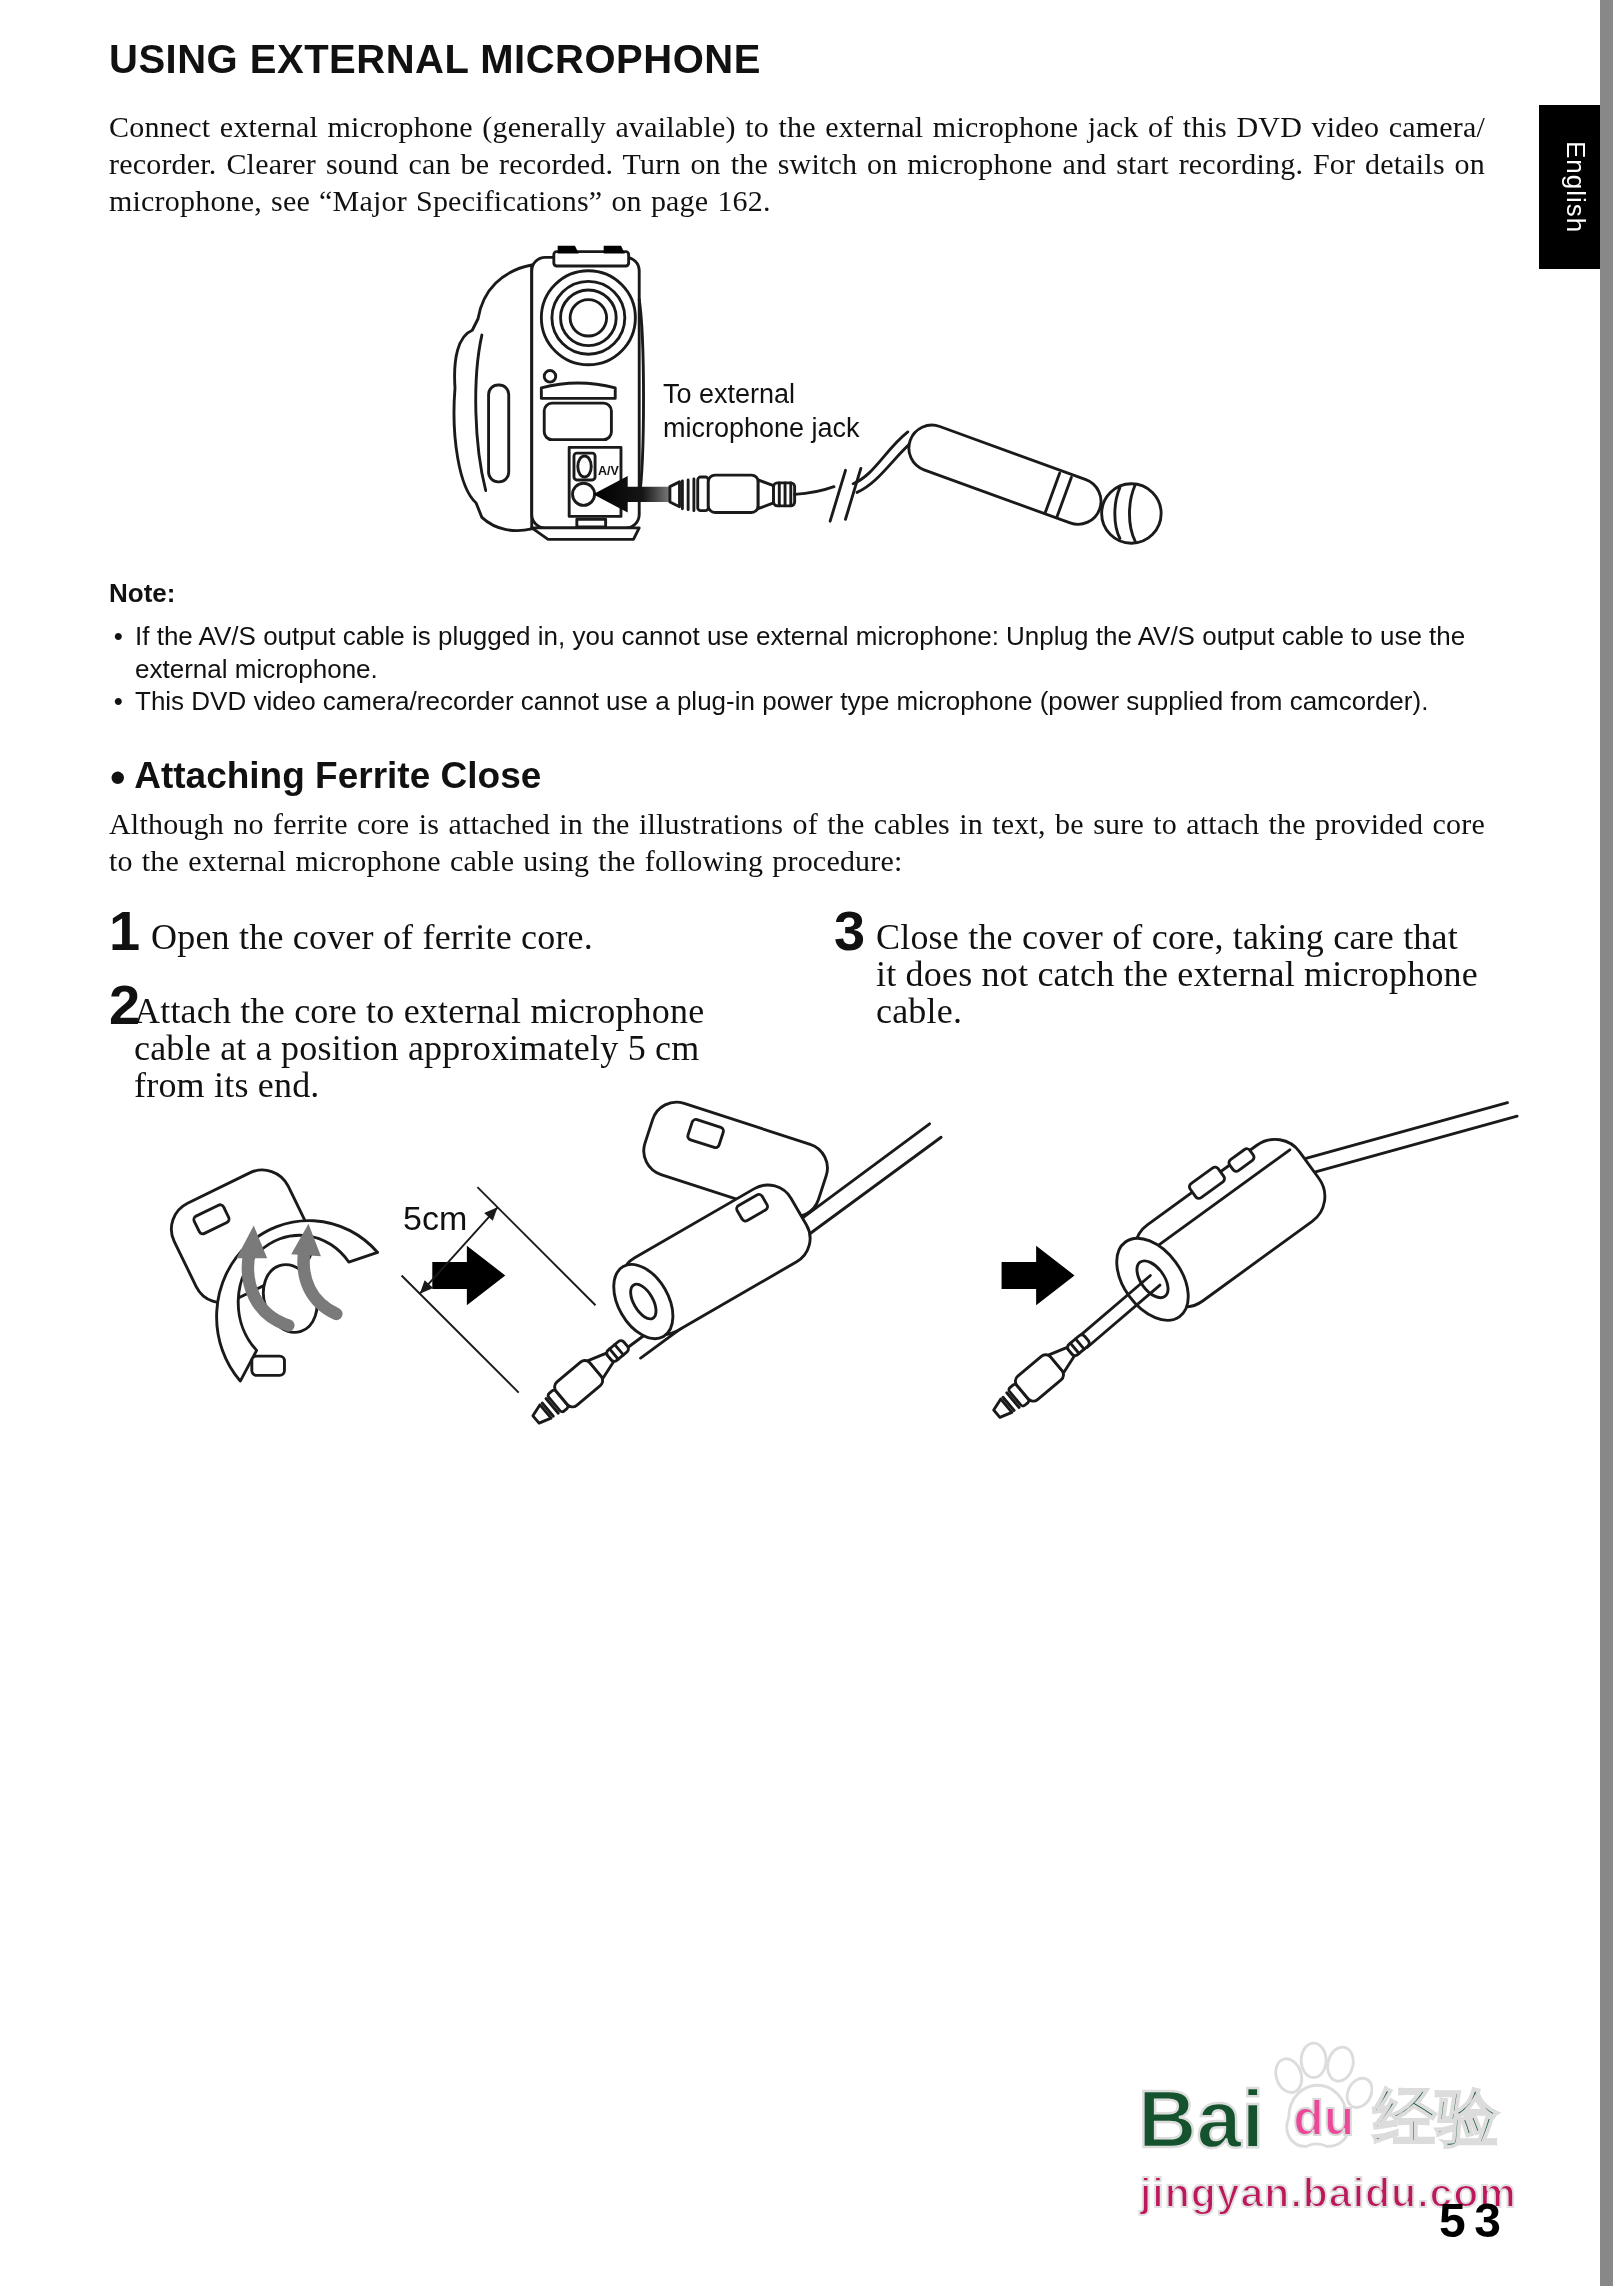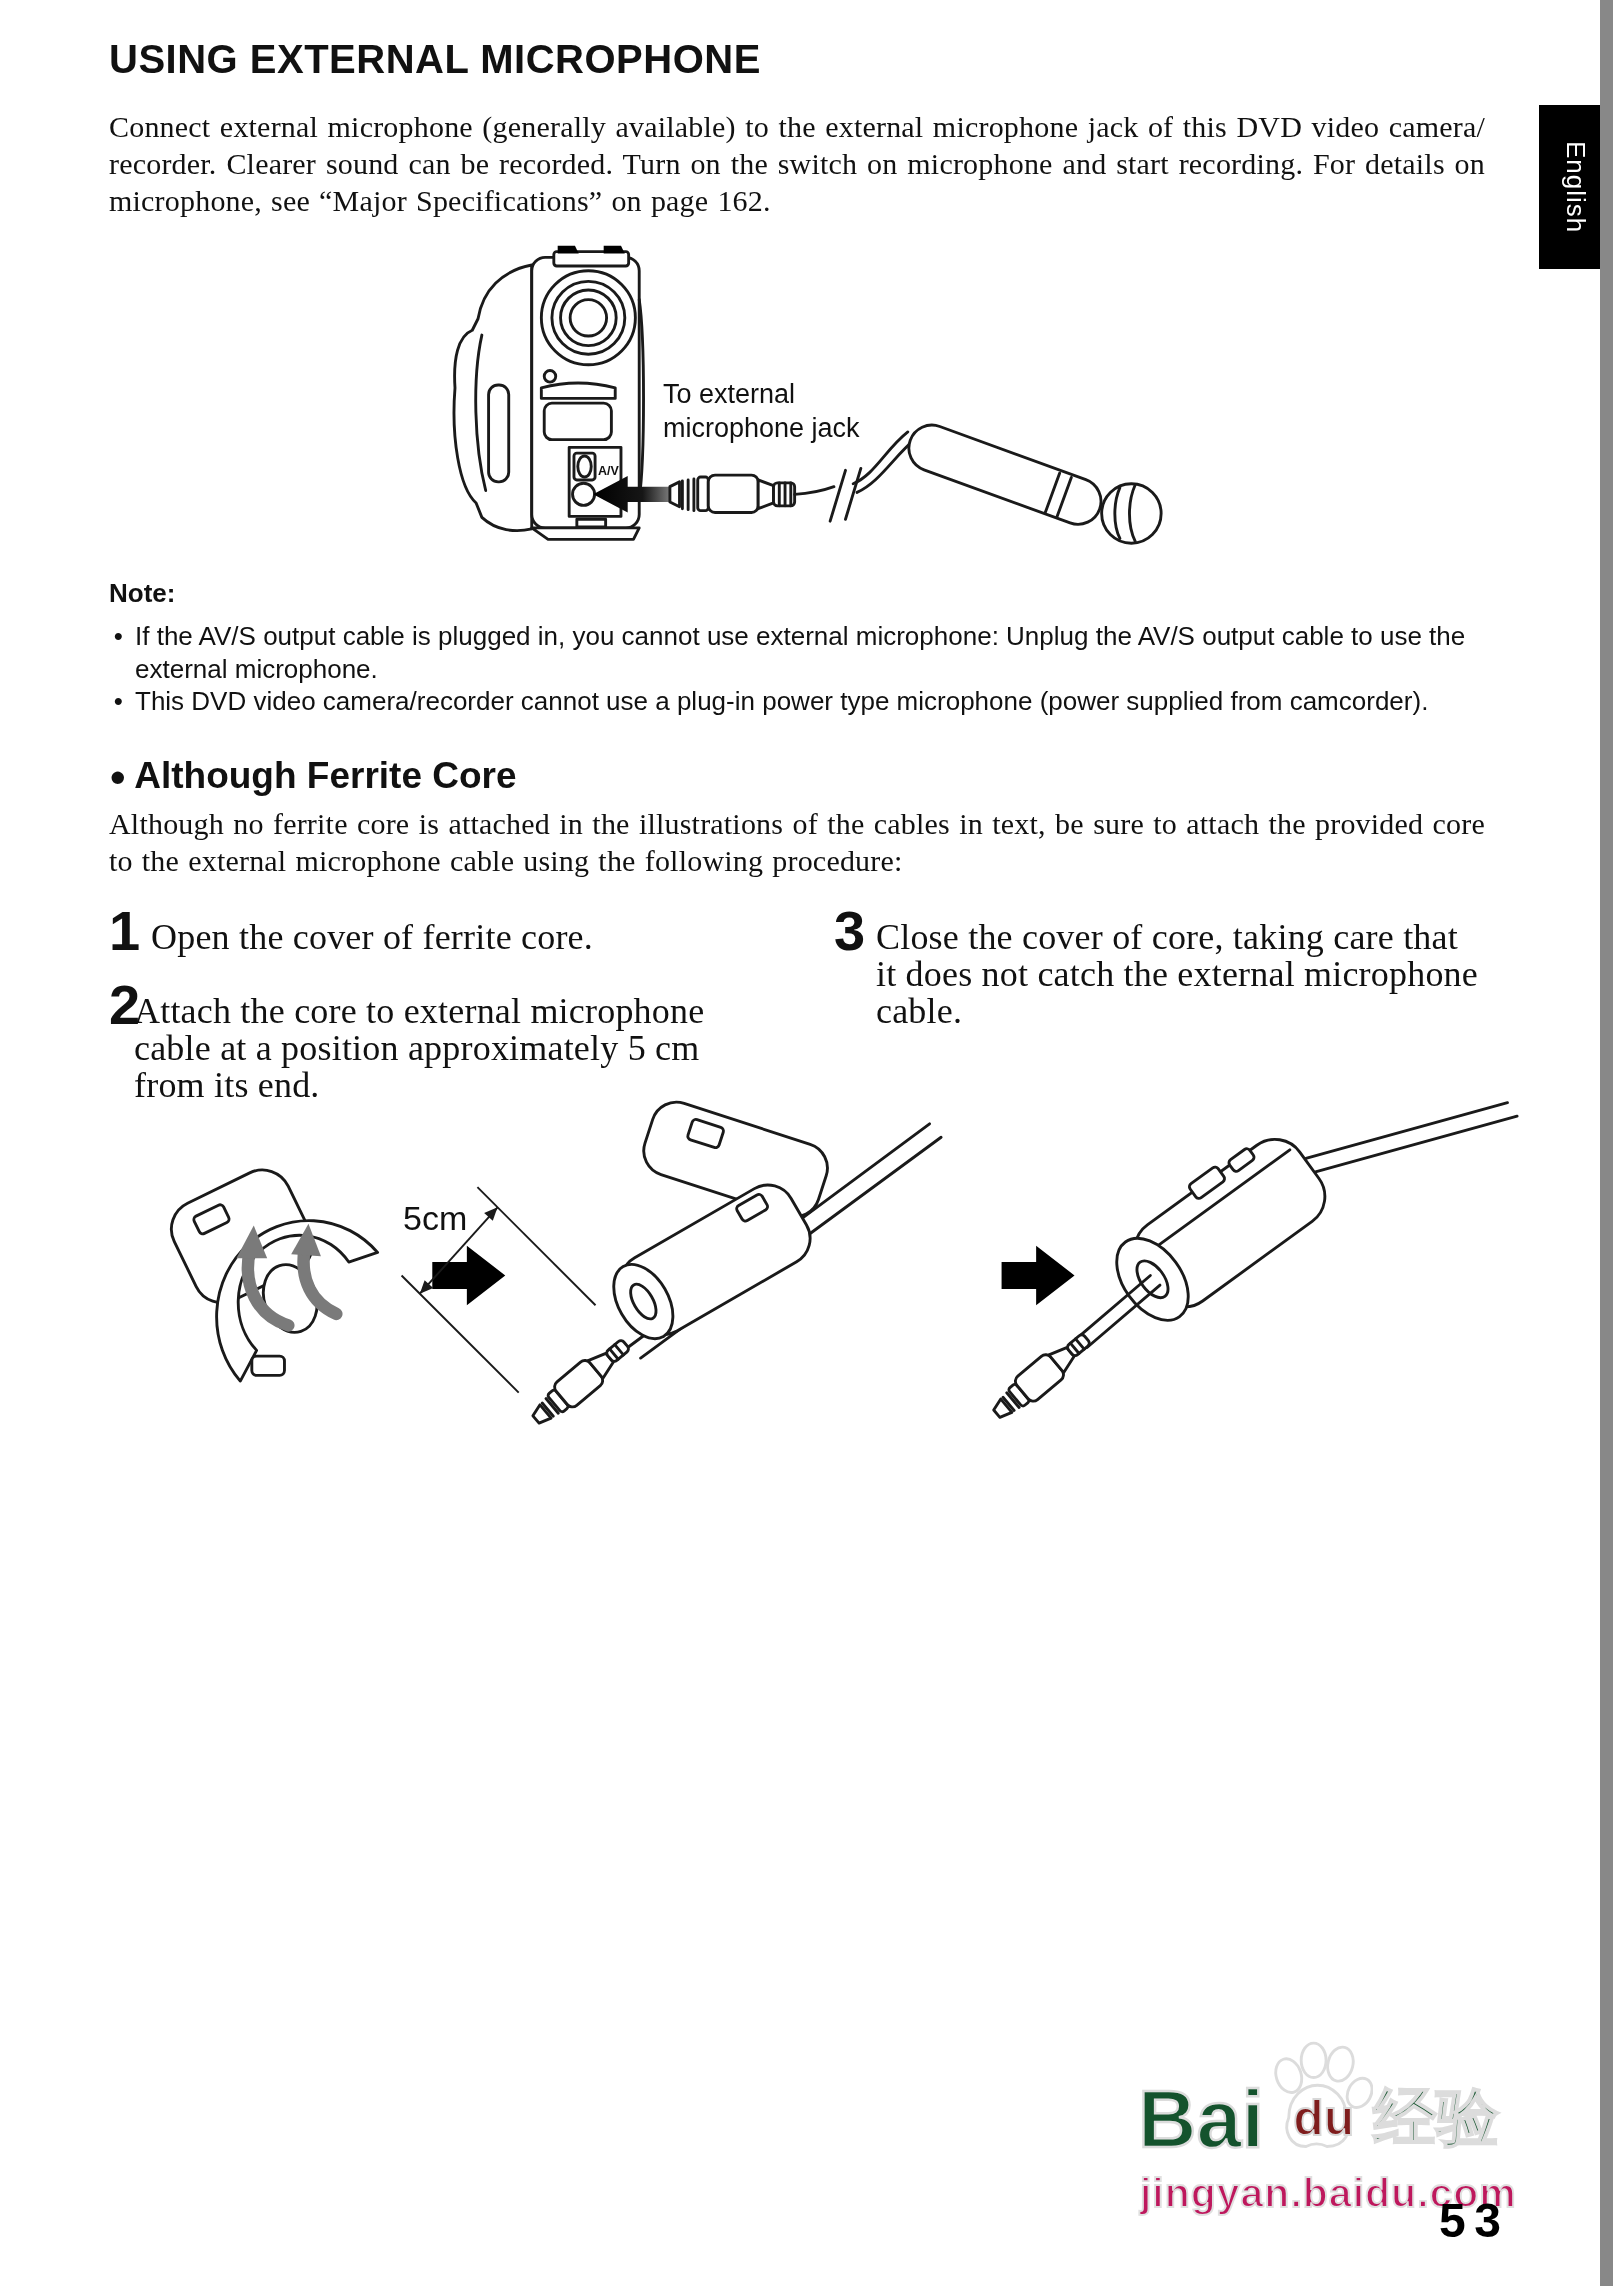--- a/index.html
+++ b/index.html
@@ -93,21 +93,21 @@
   .watermark{left:1138px;top:2041px;width:384px;height:192px;}
   .wm-row{position:absolute;left:0;top:38px;display:flex;align-items:flex-start;}
   .wm-text{
     color:#14532d;-webkit-text-stroke:2.4px #dcdcdc;
     font-weight:bold;font-family:"Liberation Sans","DejaVu Sans",sans-serif;
   }
   .wm-bai{font-size:81px;line-height:81px;}
   .wm-paw{position:relative;width:113px;height:125px;margin:-40px -1.9px 0 -3.8px;}
   .wm-du{
     position:absolute;left:33px;top:54px;font-size:50px;line-height:50px;
-    color:#7f1d1d;-webkit-text-stroke:1.9px #d8d8d8;font-weight:bold;
+    color:#ec4899;-webkit-text-stroke:1.9px #d8d8d8;font-weight:bold;
   }
   .wm-cn{font-size:63px;line-height:77px;margin-left:1.9px;
     -webkit-text-stroke:1.9px #dcdcdc;}
   .wm-url{
     position:absolute;left:1.9px;top:129px;
     font-size:41px;font-weight:bold;letter-spacing:1px;
     color:#be185d;-webkit-text-stroke:1.9px #e0e0e0;
     font-family:Liberation Sans, sans-serif;
   }
   .page-number{
@@ -202,21 +202,21 @@
     <span class="bullet">•</span>
     <span class="note-text">If the AV/S output cable is plugged in, you cannot use external microphone: Unplug the AV/S output cable to use the external microphone.</span>
   </div>
   <div class="abs note-item note-item-2">
     <span class="bullet">•</span>
     <span class="note-text">This DVD video camera/recorder cannot use a plug-in power type microphone (power supplied from camcorder).</span>
   </div>
 
   <div class="abs section-heading">
     <span class="marker">●</span>
-    <span>Although Ferrite Core</span>
+    <span>Attaching Ferrite Close</span>
   </div>
   <div class="abs serif section-par">Although no ferrite core is attached in the illustrations of the cables in text, be sure to attach the provided core to the external microphone cable using the following procedure:</div>
 
   <div class="abs step-num step1-num">1</div>
   <div class="abs step-text step1-text">Open the cover of ferrite core.</div>
   <div class="abs step-num step2-num">2</div>
   <div class="abs step-text step2-text">Attach the core to external microphone cable at a position approximately 5 cm from its end.</div>
   <div class="abs step-num step3-num">3</div>
   <div class="abs step-text step3-text">Close the cover of core, taking care that it does not catch the external microphone cable.</div>
 

